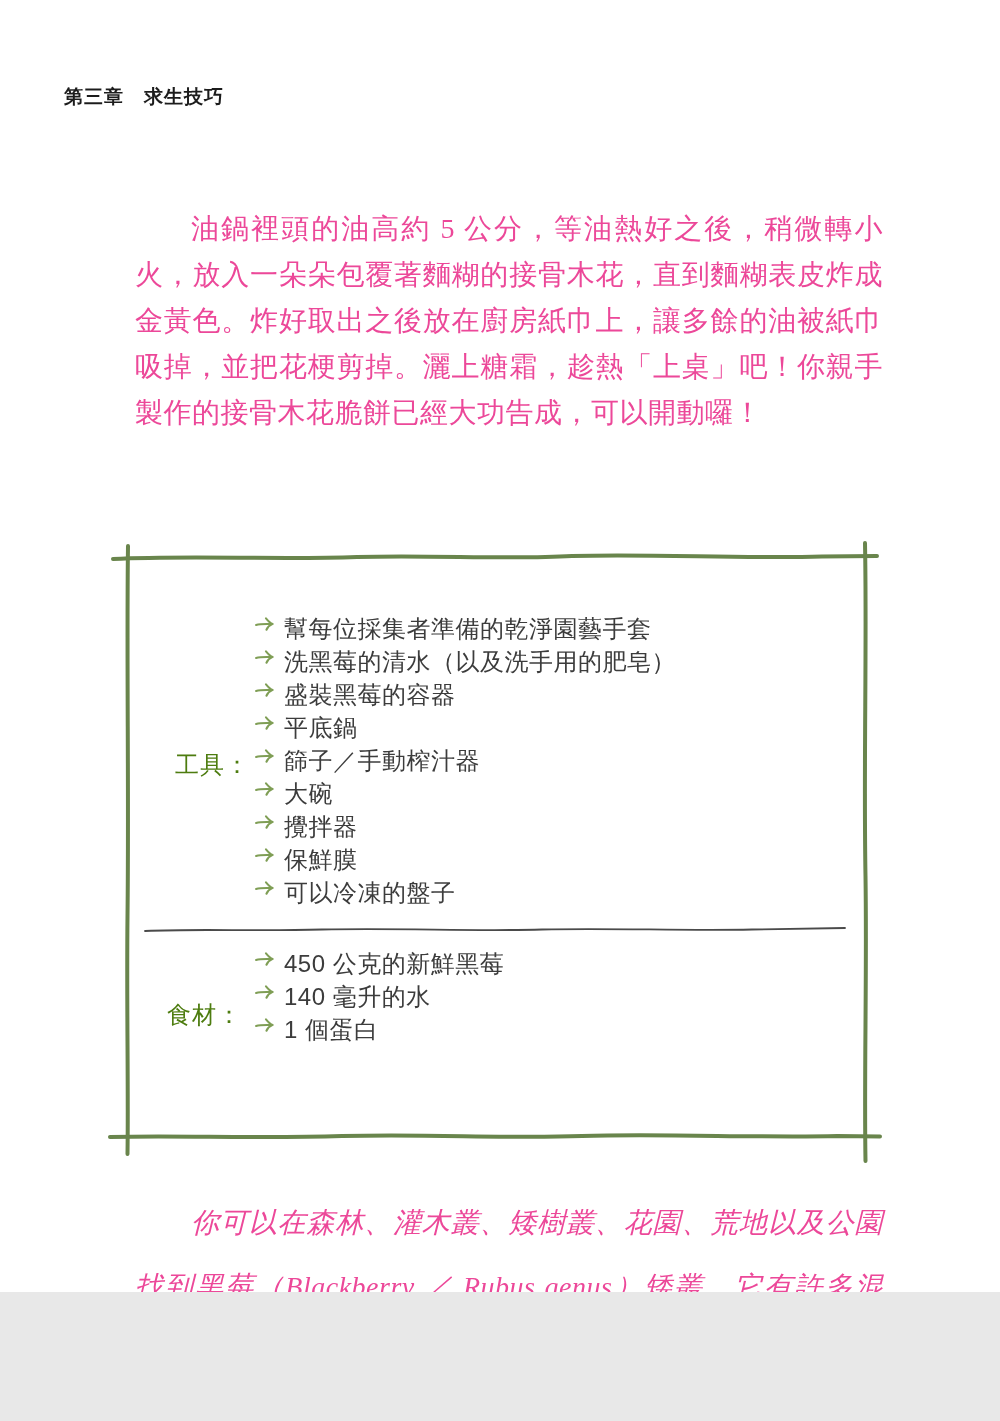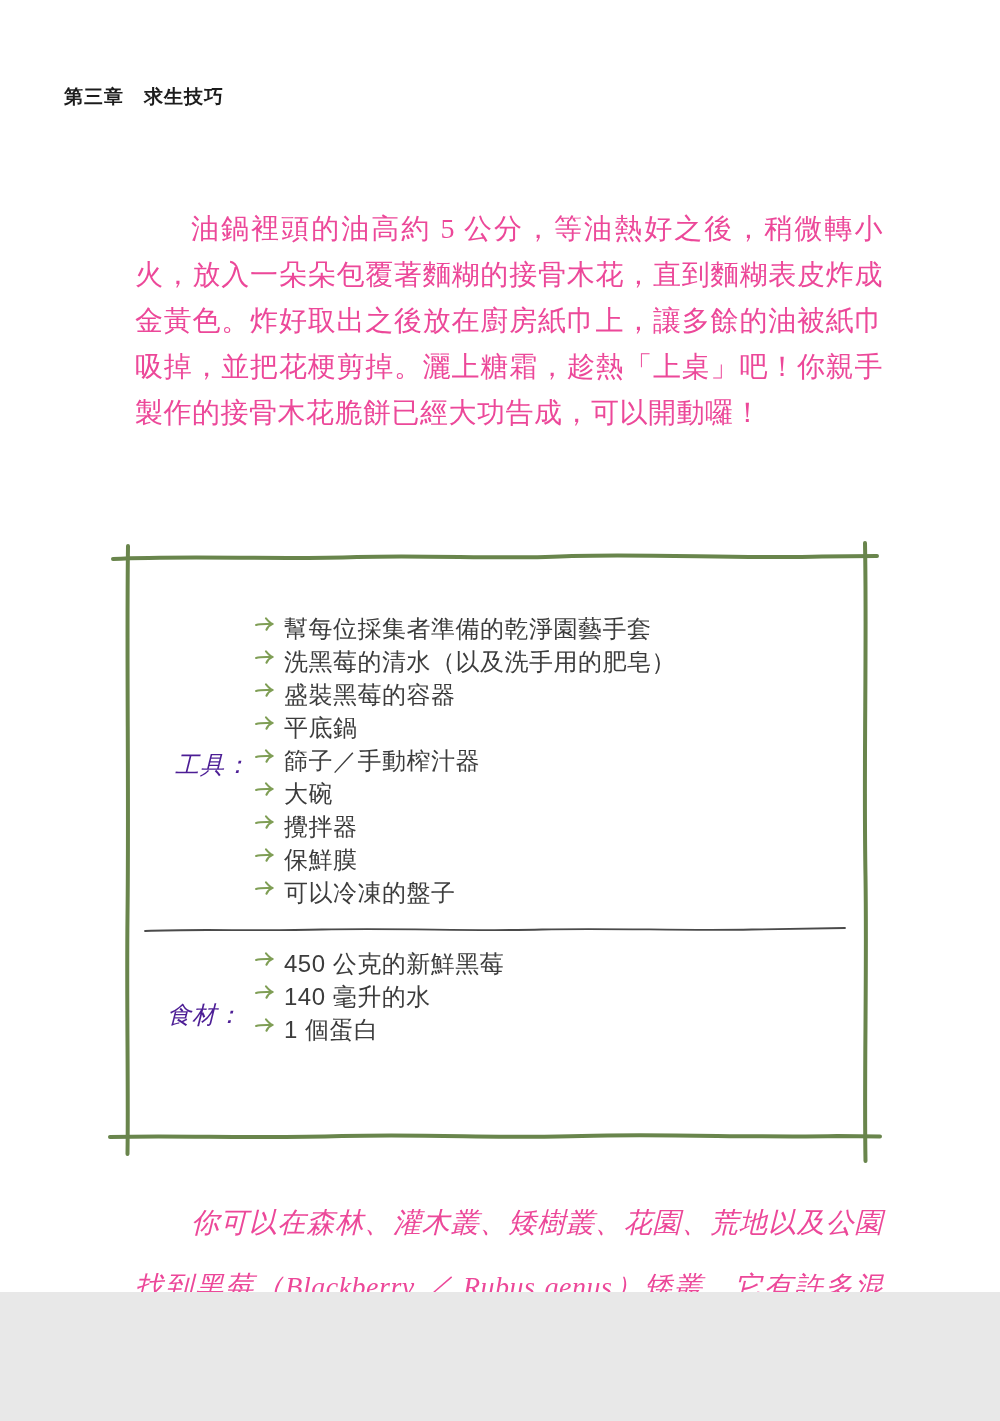--- a/index.html
+++ b/index.html
@@ -36,21 +36,21 @@
     font-size:34px;font-weight:bold;
     color:var(--accent);letter-spacing:2px;
   }
   .box-border-svg{position:absolute;left:102px;top:536px;width:785px;height:632px;}
   .box-border-svg path{stroke:var(--border-green);stroke-width:4;fill:none;stroke-linecap:round;}
   .divider-svg{position:absolute;left:142px;top:922px;width:706px;height:16px;}
   .divider-svg path{stroke:var(--divider);stroke-width:1.8;fill:none;stroke-linecap:round;}
   .side-label{
     position:absolute;
     font-family:"Liberation Sans","DejaVu Sans",sans-serif;
-    font-size:24px;color:#4c1d95;letter-spacing:1px;font-style:italic;
+    font-size:24px;color:#4d7c0f;letter-spacing:1px;
   }
   .side-label.tools{left:175px;top:749px;}
   .side-label.ingredients{left:167px;top:999px;text-align:center;}
   .item-list{position:absolute;left:254px;}
   .item-list.tools{top:613px;}
   .item-list.ingredients{top:948px;}
   .list-item{
     display:flex;align-items:flex-start;height:33px;gap:7px;
     font-family:"Liberation Sans","DejaVu Sans",sans-serif;
     font-size:24px;color:var(--list-text);letter-spacing:0.5px;

